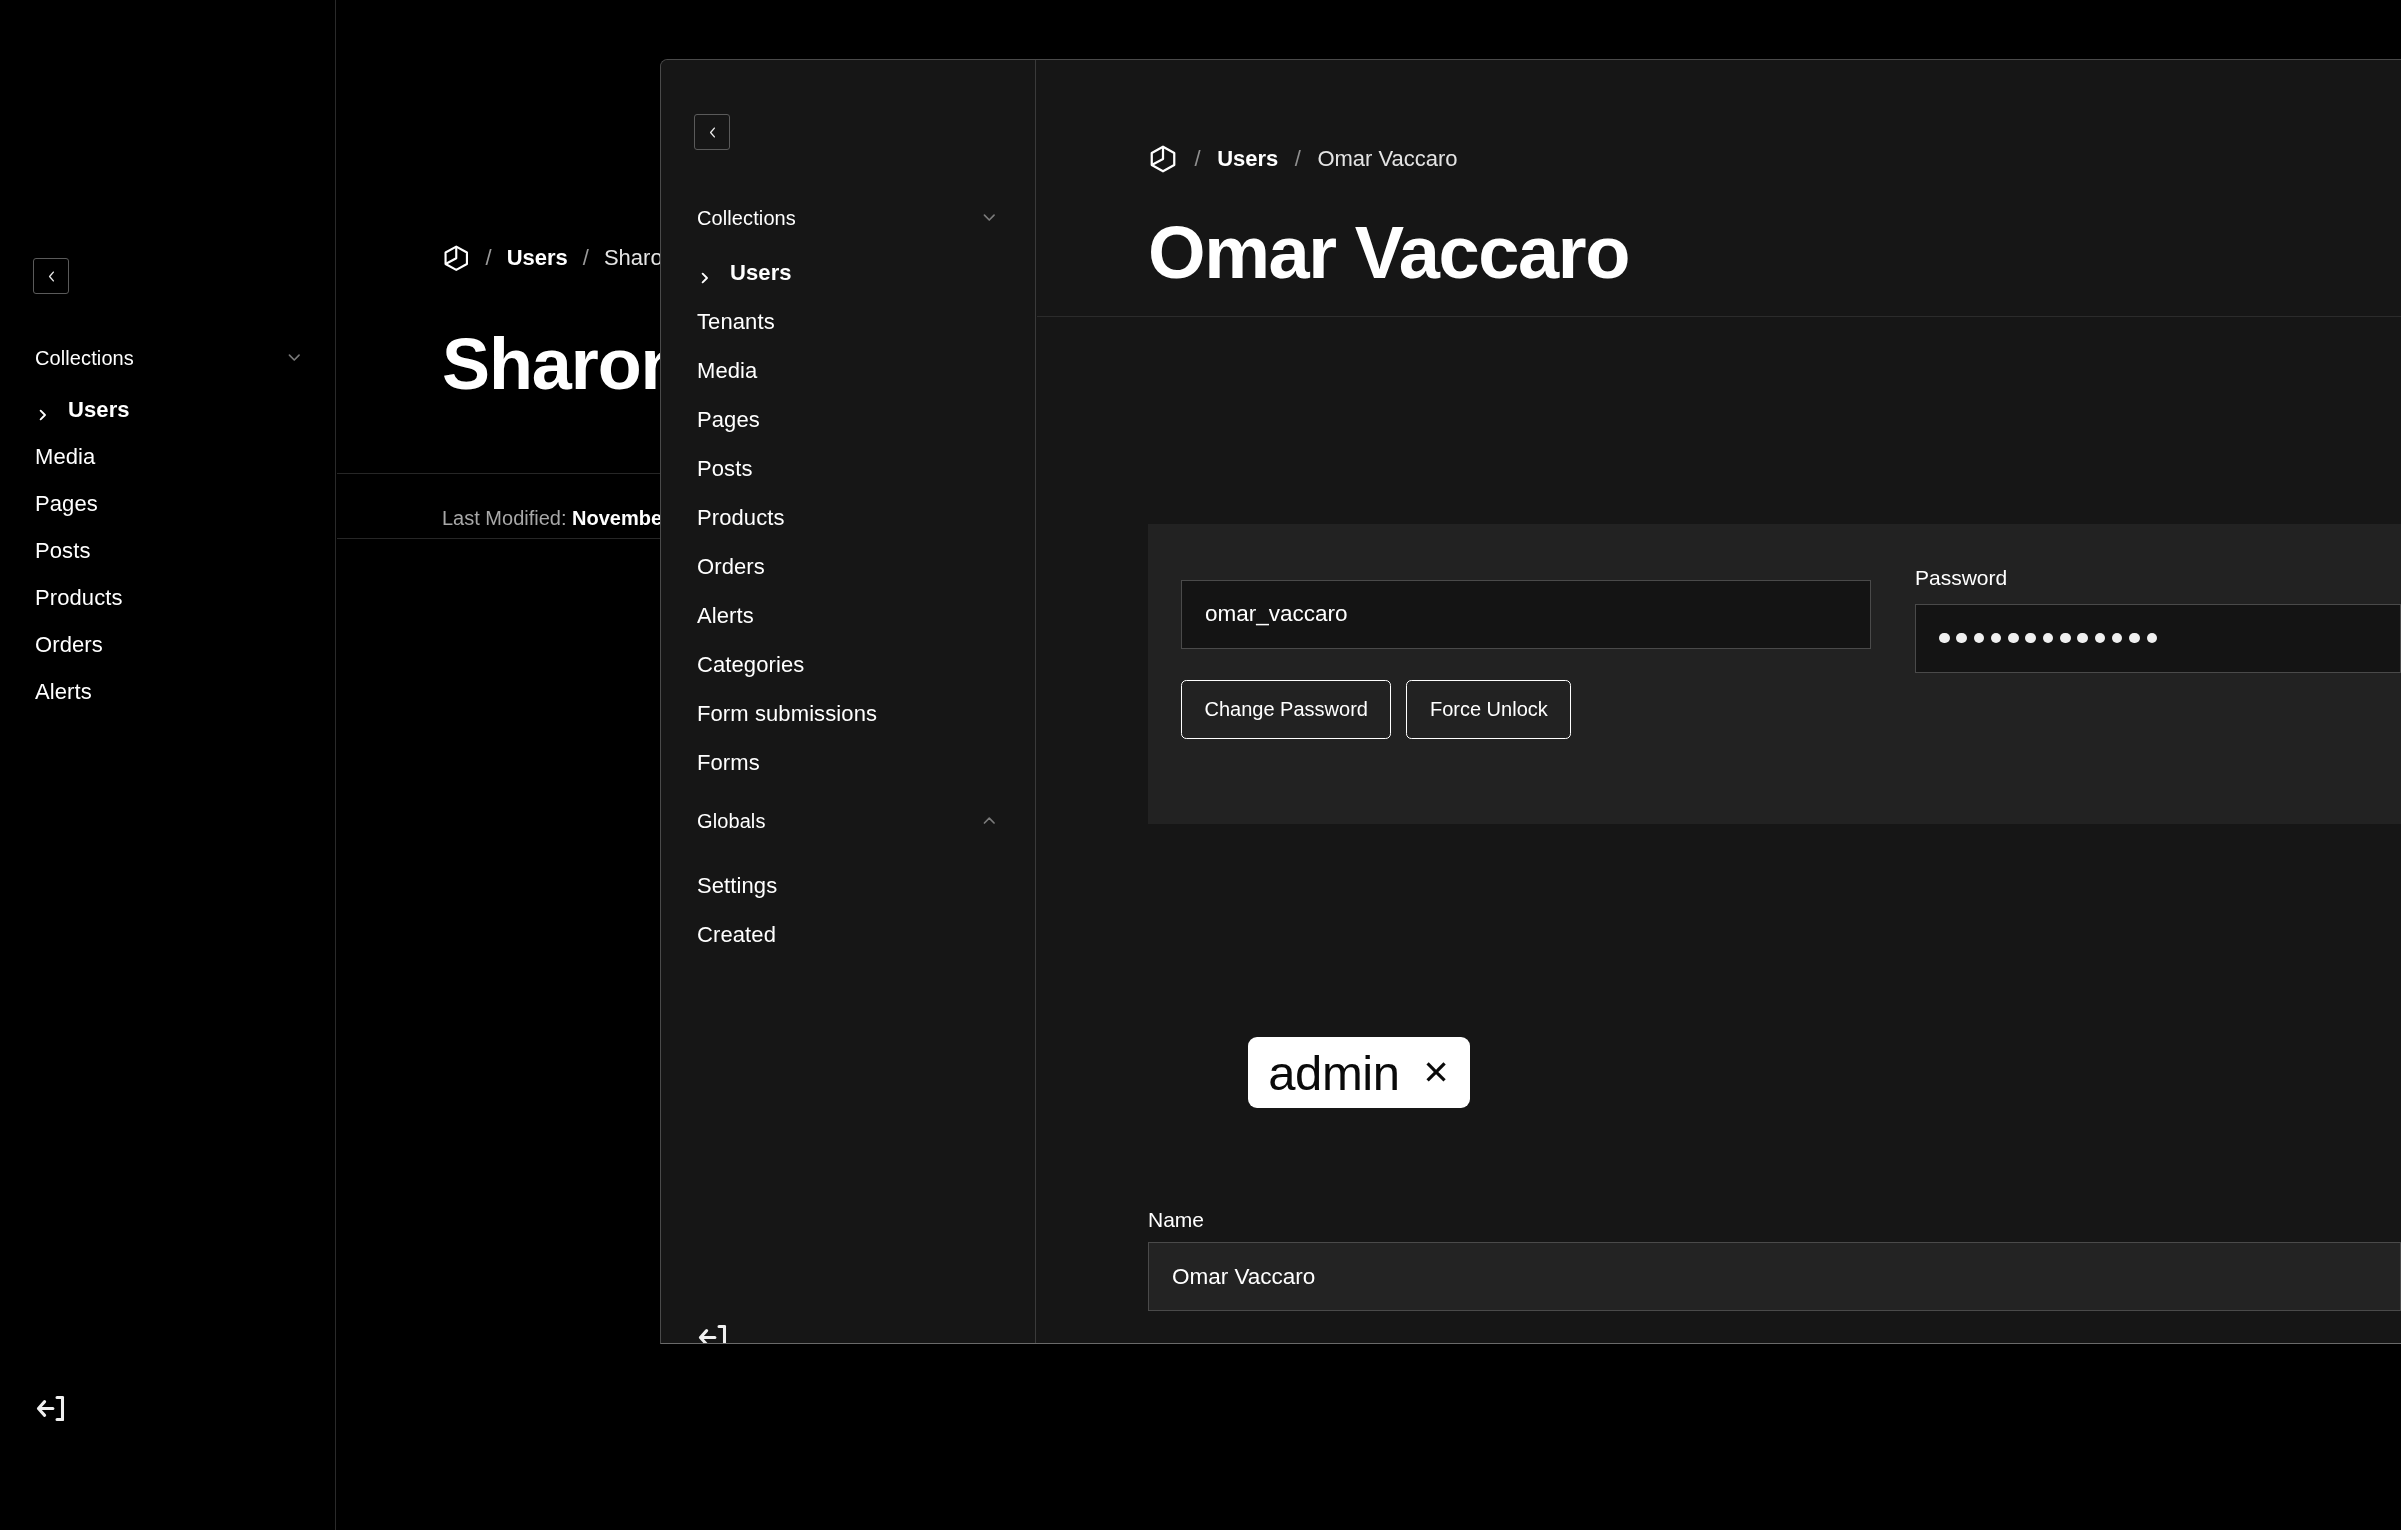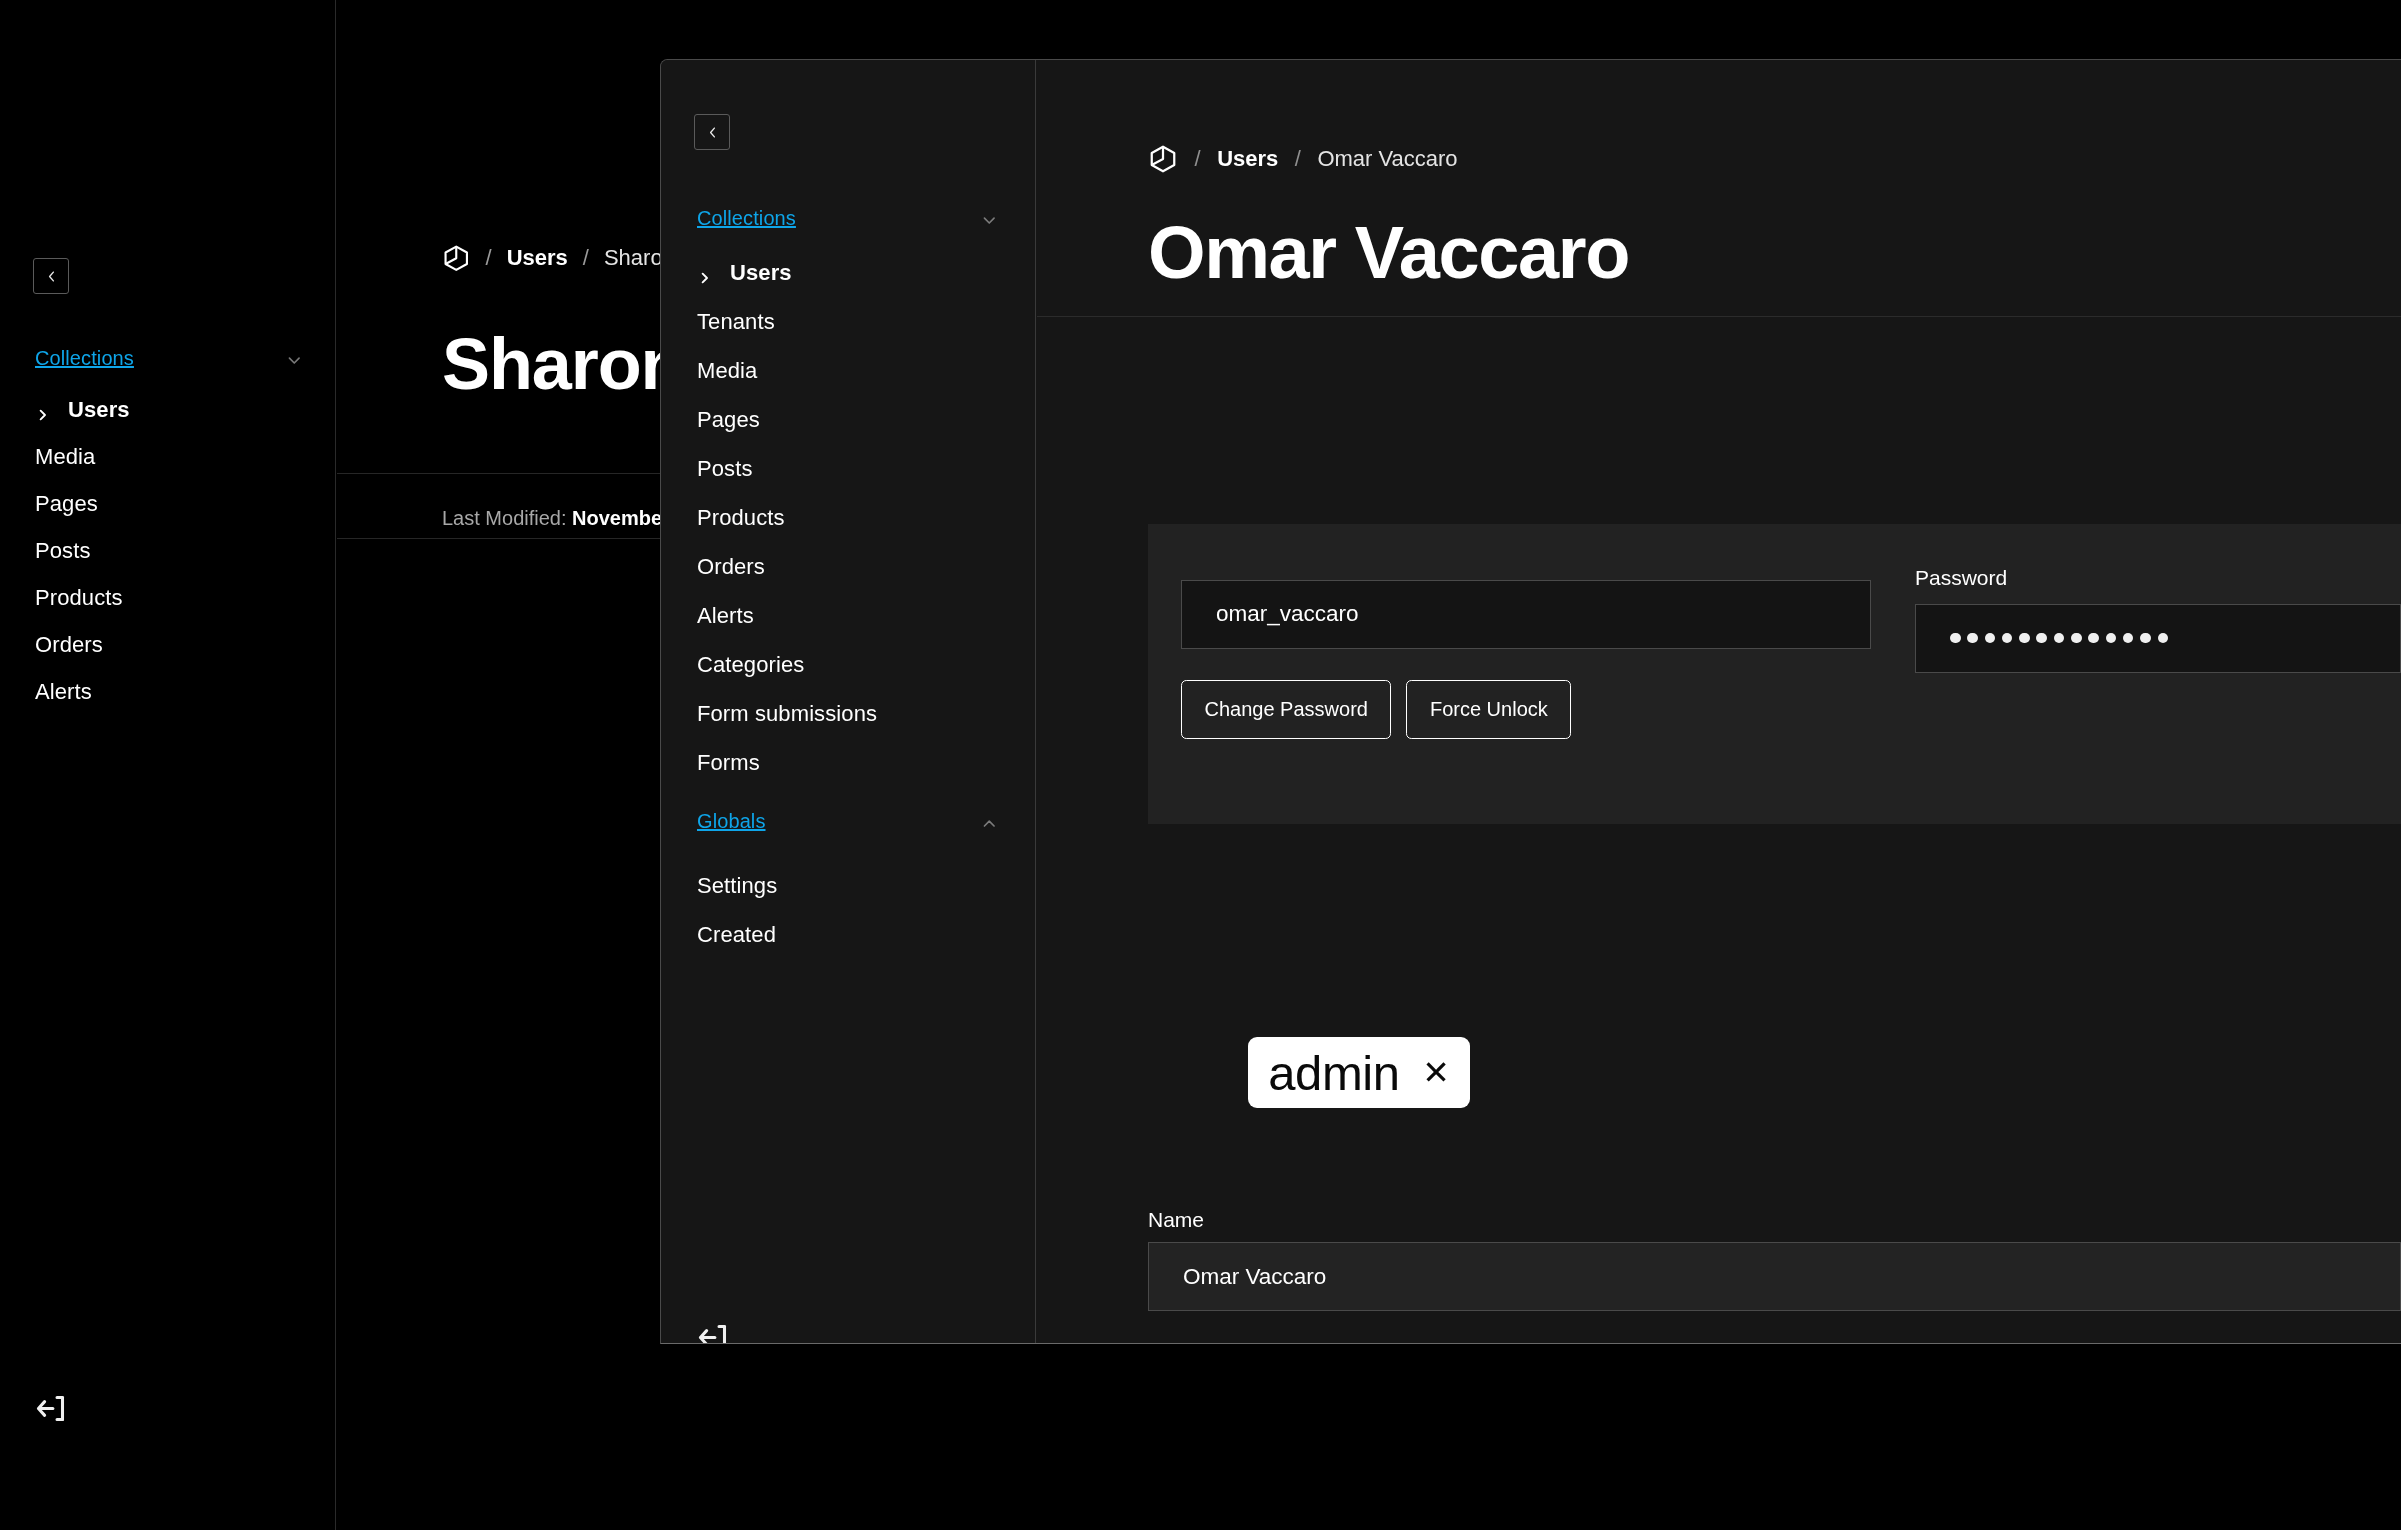--- a/index.html
+++ b/index.html
@@ -19,22 +19,22 @@
     background:#000000; border-right:0.8px solid #2a2a2a;
   }
   .collapse-btn {
     width:36px; height:36px; border:0.8px solid #5a5a5a; border-radius:3px;
     background:transparent; display:flex; align-items:center; justify-content:center;
   }
   .collapse-btn svg { width:15px; height:15px; }
   .bg-collapse { position:absolute; left:33px; top:258px; }
 
   .nav-group-label {
-    font-size:20px; color:#0ea5e9; letter-spacing:0.1px;
-    display:flex; align-items:center; justify-content:space-between;text-decoration:underline;
+    font-size:20px; color:#ffffff; letter-spacing:0.1px;
+    display:flex; justify-content:space-between;
   }
   .bg-collections-hdr { position:absolute; left:35px; top:347px; width:267px; }
   .chev { width:16.5px; height:16.5px; opacity:.85; }
 
   .bg-nav { position:absolute; left:35px; top:386px; width:278px; }
   .bg-nav-item {
     position:relative; height:47px; display:flex; align-items:center;
     font-size:22px; color:#ffffff; letter-spacing:0.1px;
   }
   .bg-nav-item.active { font-weight:bold; padding-left:33px; }
@@ -161,21 +161,21 @@
   .ov-body { position:absolute; left:0; right:0; top:330px; bottom:0; }
 
   .ov-auth-card {
     position:absolute; left:111px; top:134px; right:0; height:300px;
     background:#222222;
   }
   .lbl { font-size:21px; color:#ffffff; white-space:nowrap; }
   .req { color:#e36a7e; font-size:17.3px; vertical-align:super; margin-left:2.3px; }
   .inp {
     background:#141414; border:0.8px solid #4a4a4a; height:69px;
-    display:flex; align-items:center; padding-left:34px;
+    display:flex; align-items:center; padding-left:23px;
     font-size:22.5px; color:#ffffff; white-space:nowrap; overflow:hidden;
   }
   .pw-dots { display:flex; align-items:center; gap:6.8px; }
   .pw-dots i { width:10.5px; height:10.5px; border-radius:50%; background:#f0f0f0; display:block; }
 
   .obtn {
     border:0.8px solid #ffffff; border-radius:5.3px; height:59px;
     display:inline-flex; align-items:center; justify-content:center;
     padding:0 22.5px; font-size:20px; color:#ffffff; background:transparent;
     white-space:nowrap;

